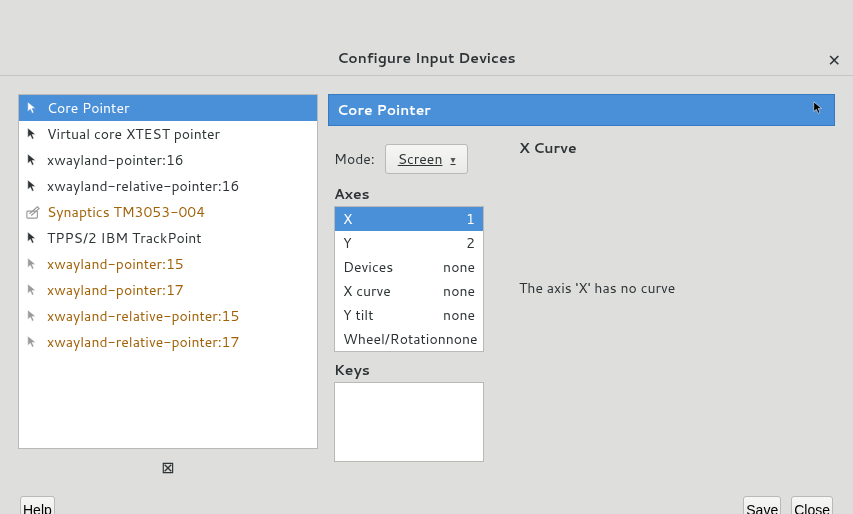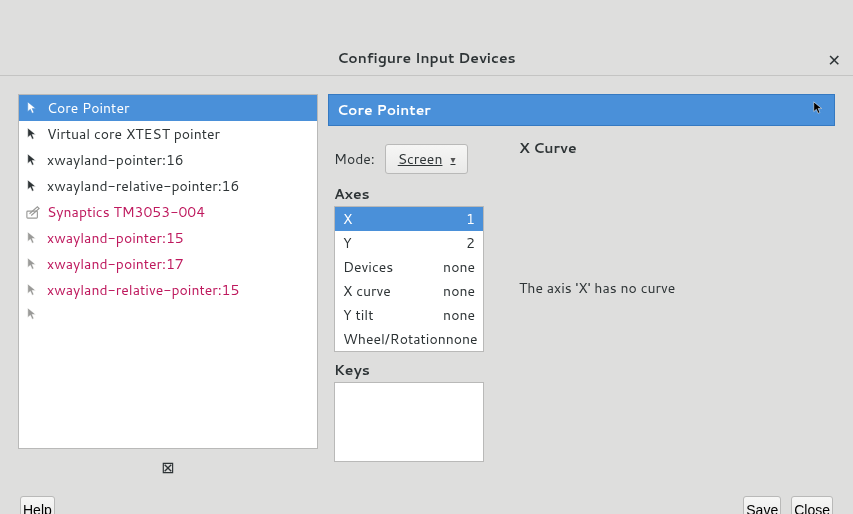--- a/index.html
+++ b/index.html
@@ -39,21 +39,21 @@
       background: #fff;
       border: 1px solid #b9b9b8;
       overflow: auto;
     }
     .device-item {
       display: flex; align-items: center;
       padding: 3px 6px; gap: 6px;
       cursor: default;
     }
     .device-item.selected { background: #4a90d9; color: #fff; }
-    .device-item.disabled { color: #be185d; }
+    .device-item.disabled { color: #a16207; }
     .device-item .icon { width: 16px; height: 16px; display: inline-flex; align-items:center; justify-content:center;}
     .cursor-icon-svg { width: 14px; height: 14px; }
     .below-list {
       text-align: center; padding: 6px 0 0 0;
       font-size: 16px;
     }
     .right-panel { flex: 1; display: flex; flex-direction: column; }
     .device-header {
       background: #4a90d9; color: #fff;
       padding: 5px 8px; font-weight: bold;
@@ -146,20 +146,28 @@
         </div>
         <div class="device-item disabled">
           <span class="icon">
             <svg class="cursor-icon-svg" viewBox="0 0 16 16">
               <rect x="1" y="7" width="12" height="8" rx="1" fill="none" stroke="#9a9a98" stroke-width="1.3"></rect>
               <path d="M4 10 L13 2 L15 4 L6 12" fill="none" stroke="#9a9a98" stroke-width="1.3"></path>
             </svg>
           </span>
           <span>Synaptics TM3053-004</span>
         </div>
+        <div class="device-item">
+          <span class="icon">
+            <svg class="cursor-icon-svg" viewBox="0 0 16 16">
+              <path d="M2 1 L2 12 L5 9.5 L7 14 L9 13 L7 8.5 L11 8.5 Z" fill="#2e3436" stroke="#fff" stroke-width="0.6"></path>
+            </svg>
+          </span>
+          <span>TPPS/2 IBM TrackPoint</span>
+        </div>
         <div class="device-item disabled">
           <span class="icon">
             <svg class="cursor-icon-svg" viewBox="0 0 16 16">
               <path d="M2 1 L2 12 L5 9.5 L7 14 L9 13 L7 8.5 L11 8.5 Z" fill="#9a9a98" stroke="#fff" stroke-width="0.6"></path>
             </svg>
           </span>
           <span>xwayland-pointer:15</span>
         </div>
         <div class="device-item disabled">
           <span class="icon">
@@ -176,20 +184,21 @@
             </svg>
           </span>
           <span>xwayland-relative-pointer:15</span>
         </div>
         <div class="device-item disabled">
           <span class="icon">
             <svg class="cursor-icon-svg" viewBox="0 0 16 16">
               <path d="M2 1 L2 12 L5 9.5 L7 14 L9 13 L7 8.5 L11 8.5 Z" fill="#9a9a98" stroke="#fff" stroke-width="0.6"></path>
             </svg>
           </span>
+          <span>xwayland-relative-pointer:17</span>
         </div>
       </div>
     <div class="below-list">⊠</div>
   </div>
 
   <div class="right-panel">
     <div class="device-header">
       <span>Core Pointer</span>
       <span class="icon"><svg class="cursor-icon-svg" viewBox="0 0 16 16">
             <path d="M2 1 L2 12 L5 9.5 L7 14 L9 13 L7 8.5 L11 8.5 Z" fill="#000" stroke="#fff" stroke-width="0.6"></path>

